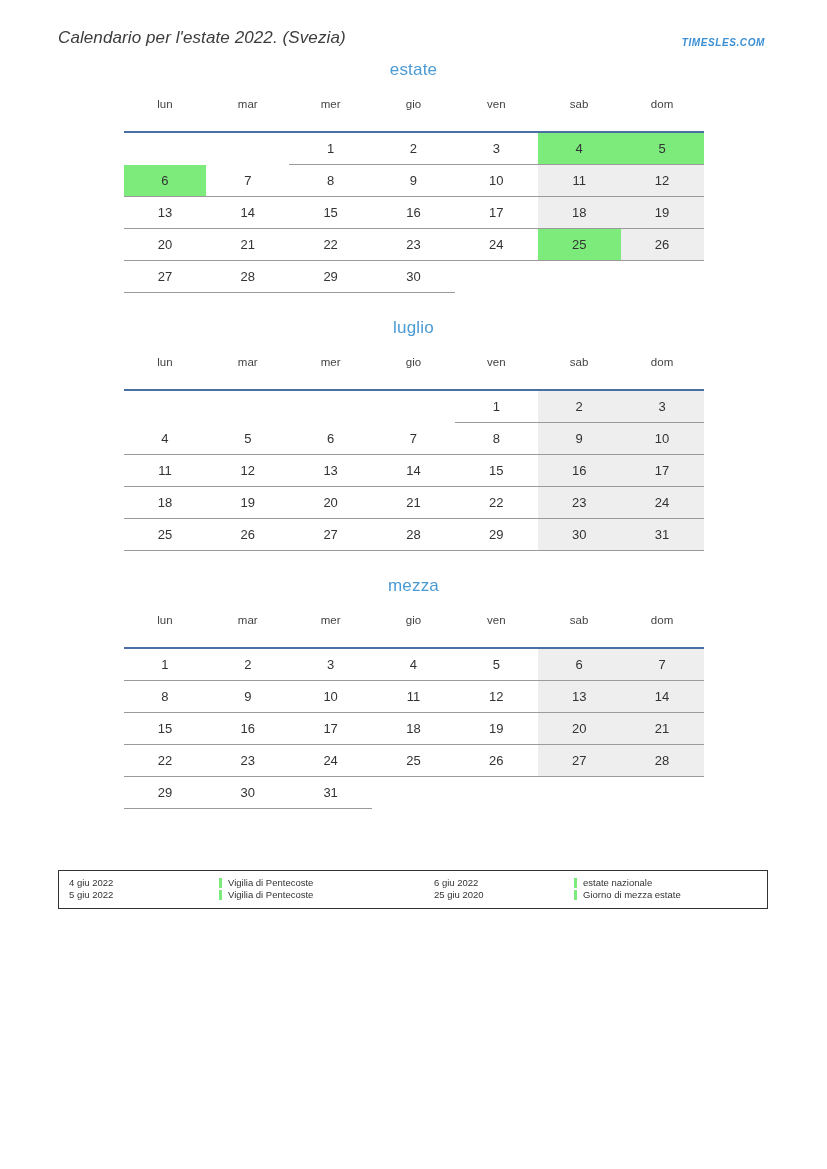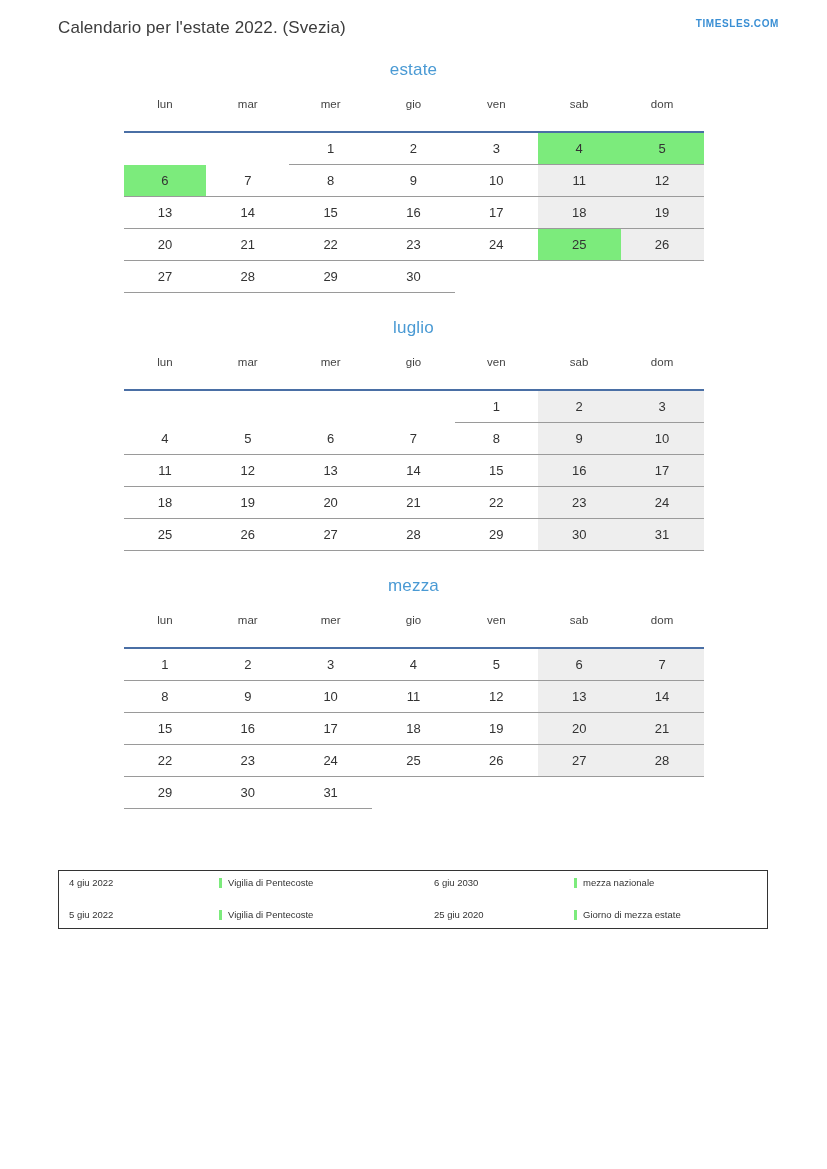--- a/index.html
+++ b/index.html
@@ -17,25 +17,26 @@
   .page {
     width: 827px;
     height: 1169px;
     position: relative;
     box-sizing: border-box;
   }
   .header {
     position: absolute;
     top: 18px;
     left: 58px;
-    right: 48px;
+    right: 62px;
     height: 30px;
     display: flex;
-    align-items: flex-start;
+    align-items: flex-end;
     justify-content: space-between;
+    font-style: italic;
   }
   .page-title {
     font-size: 17px;
     color: #3c3c3c;
     font-weight: normal;
     letter-spacing: 0.1px;
   }
   .brand {
     font-size: 10px;
     color: #3a8fd4;
@@ -98,21 +99,20 @@
     width: 710px;
     border: 1px solid #333333;
     box-sizing: border-box;
     padding: 6px 10px 7px 10px;
     display: flex;
   }
   .legend-col {
     display: flex;
     flex-direction: column;
     justify-content: center;
-    gap: 20px;
   }
   .legend-col.dates1 { width: 150px; }
   .legend-col.names1 { width: 215px; }
   .legend-col.dates2 { width: 140px; }
   .legend-col.names2 { flex: 1; }
   .legend-row {
     font-size: 9.5px;
     color: #333333;
     line-height: 12px;
     height: 12px;
@@ -345,30 +345,30 @@
           <span class="bar"></span>
           <span>Vigilia di Pentecoste</span>
         </div>
         <div class="legend-row">
           <span class="bar"></span>
           <span>Vigilia di Pentecoste</span>
         </div>
       </div>
     <div class="legend-col dates2" id="legend-dates2">
         <div class="legend-row">
-          <span>6 giu 2030</span>
+          <span>6 giu 2022</span>
         </div>
         <div class="legend-row">
           <span>25 giu 2020</span>
         </div>
       </div>
     <div class="legend-col names2" id="legend-names2">
         <div class="legend-row">
           <span class="bar"></span>
-          <span>mezza nazionale</span>
+          <span>estate nazionale</span>
         </div>
         <div class="legend-row">
           <span class="bar"></span>
           <span>Giorno di mezza estate</span>
         </div>
       </div>
   </div>
 
 </div>
 

